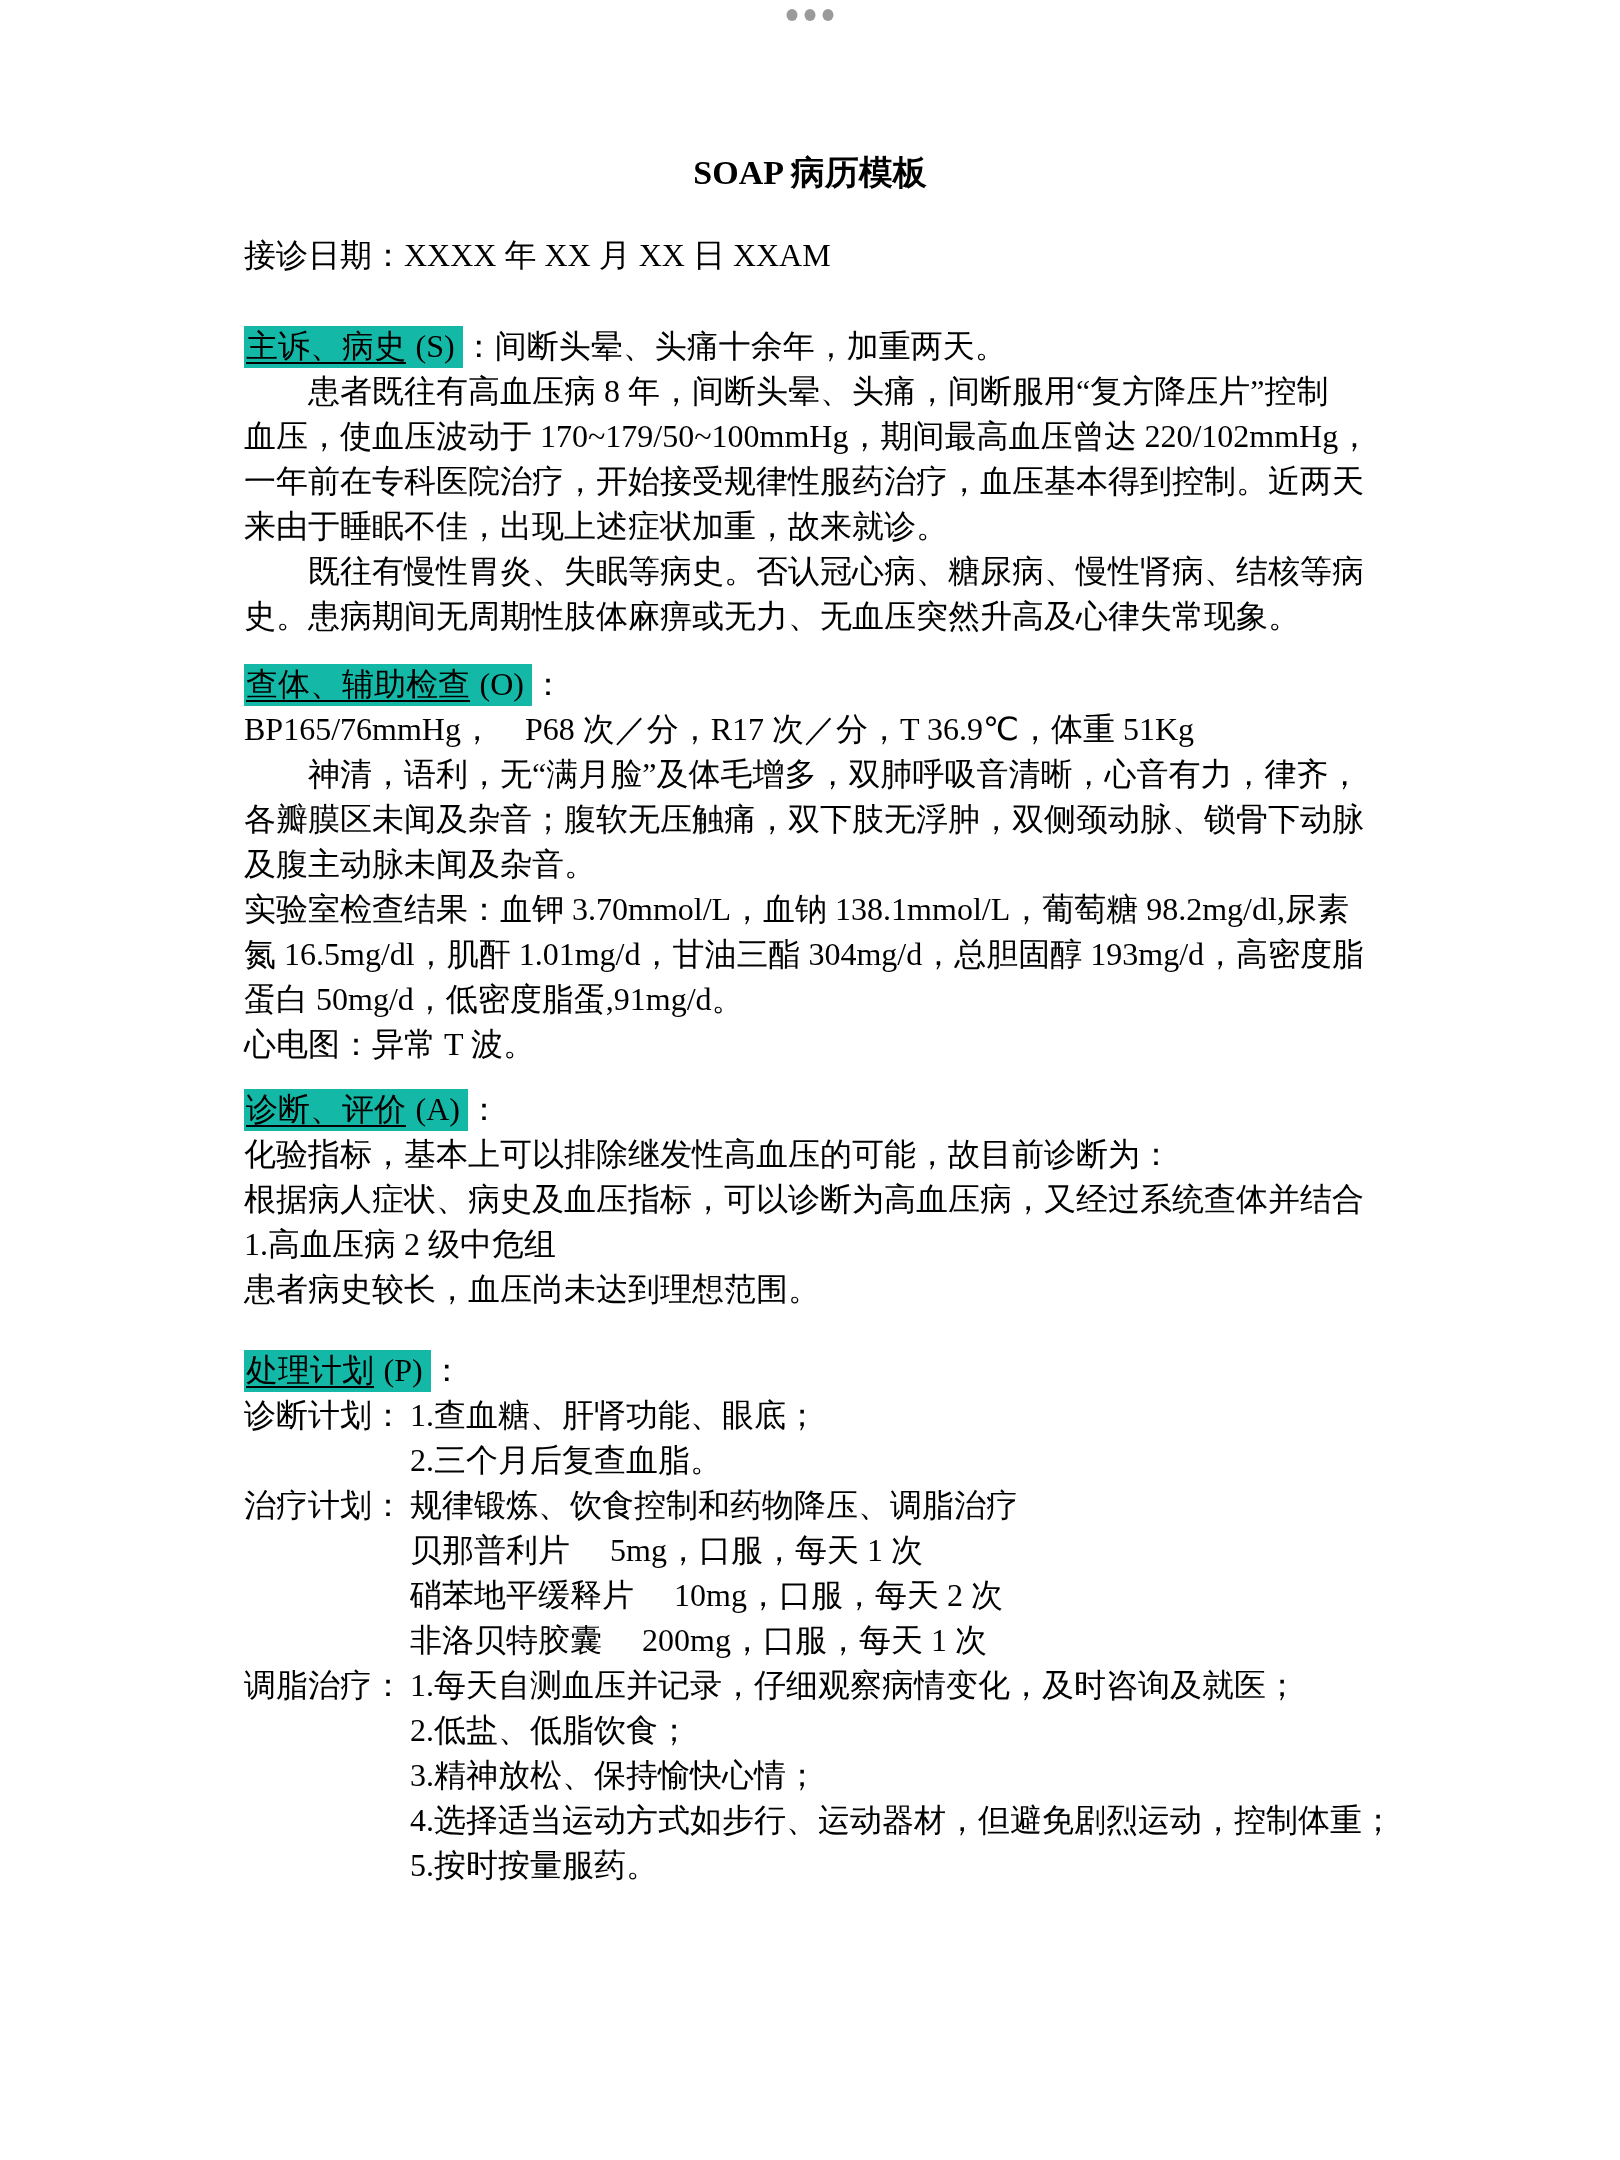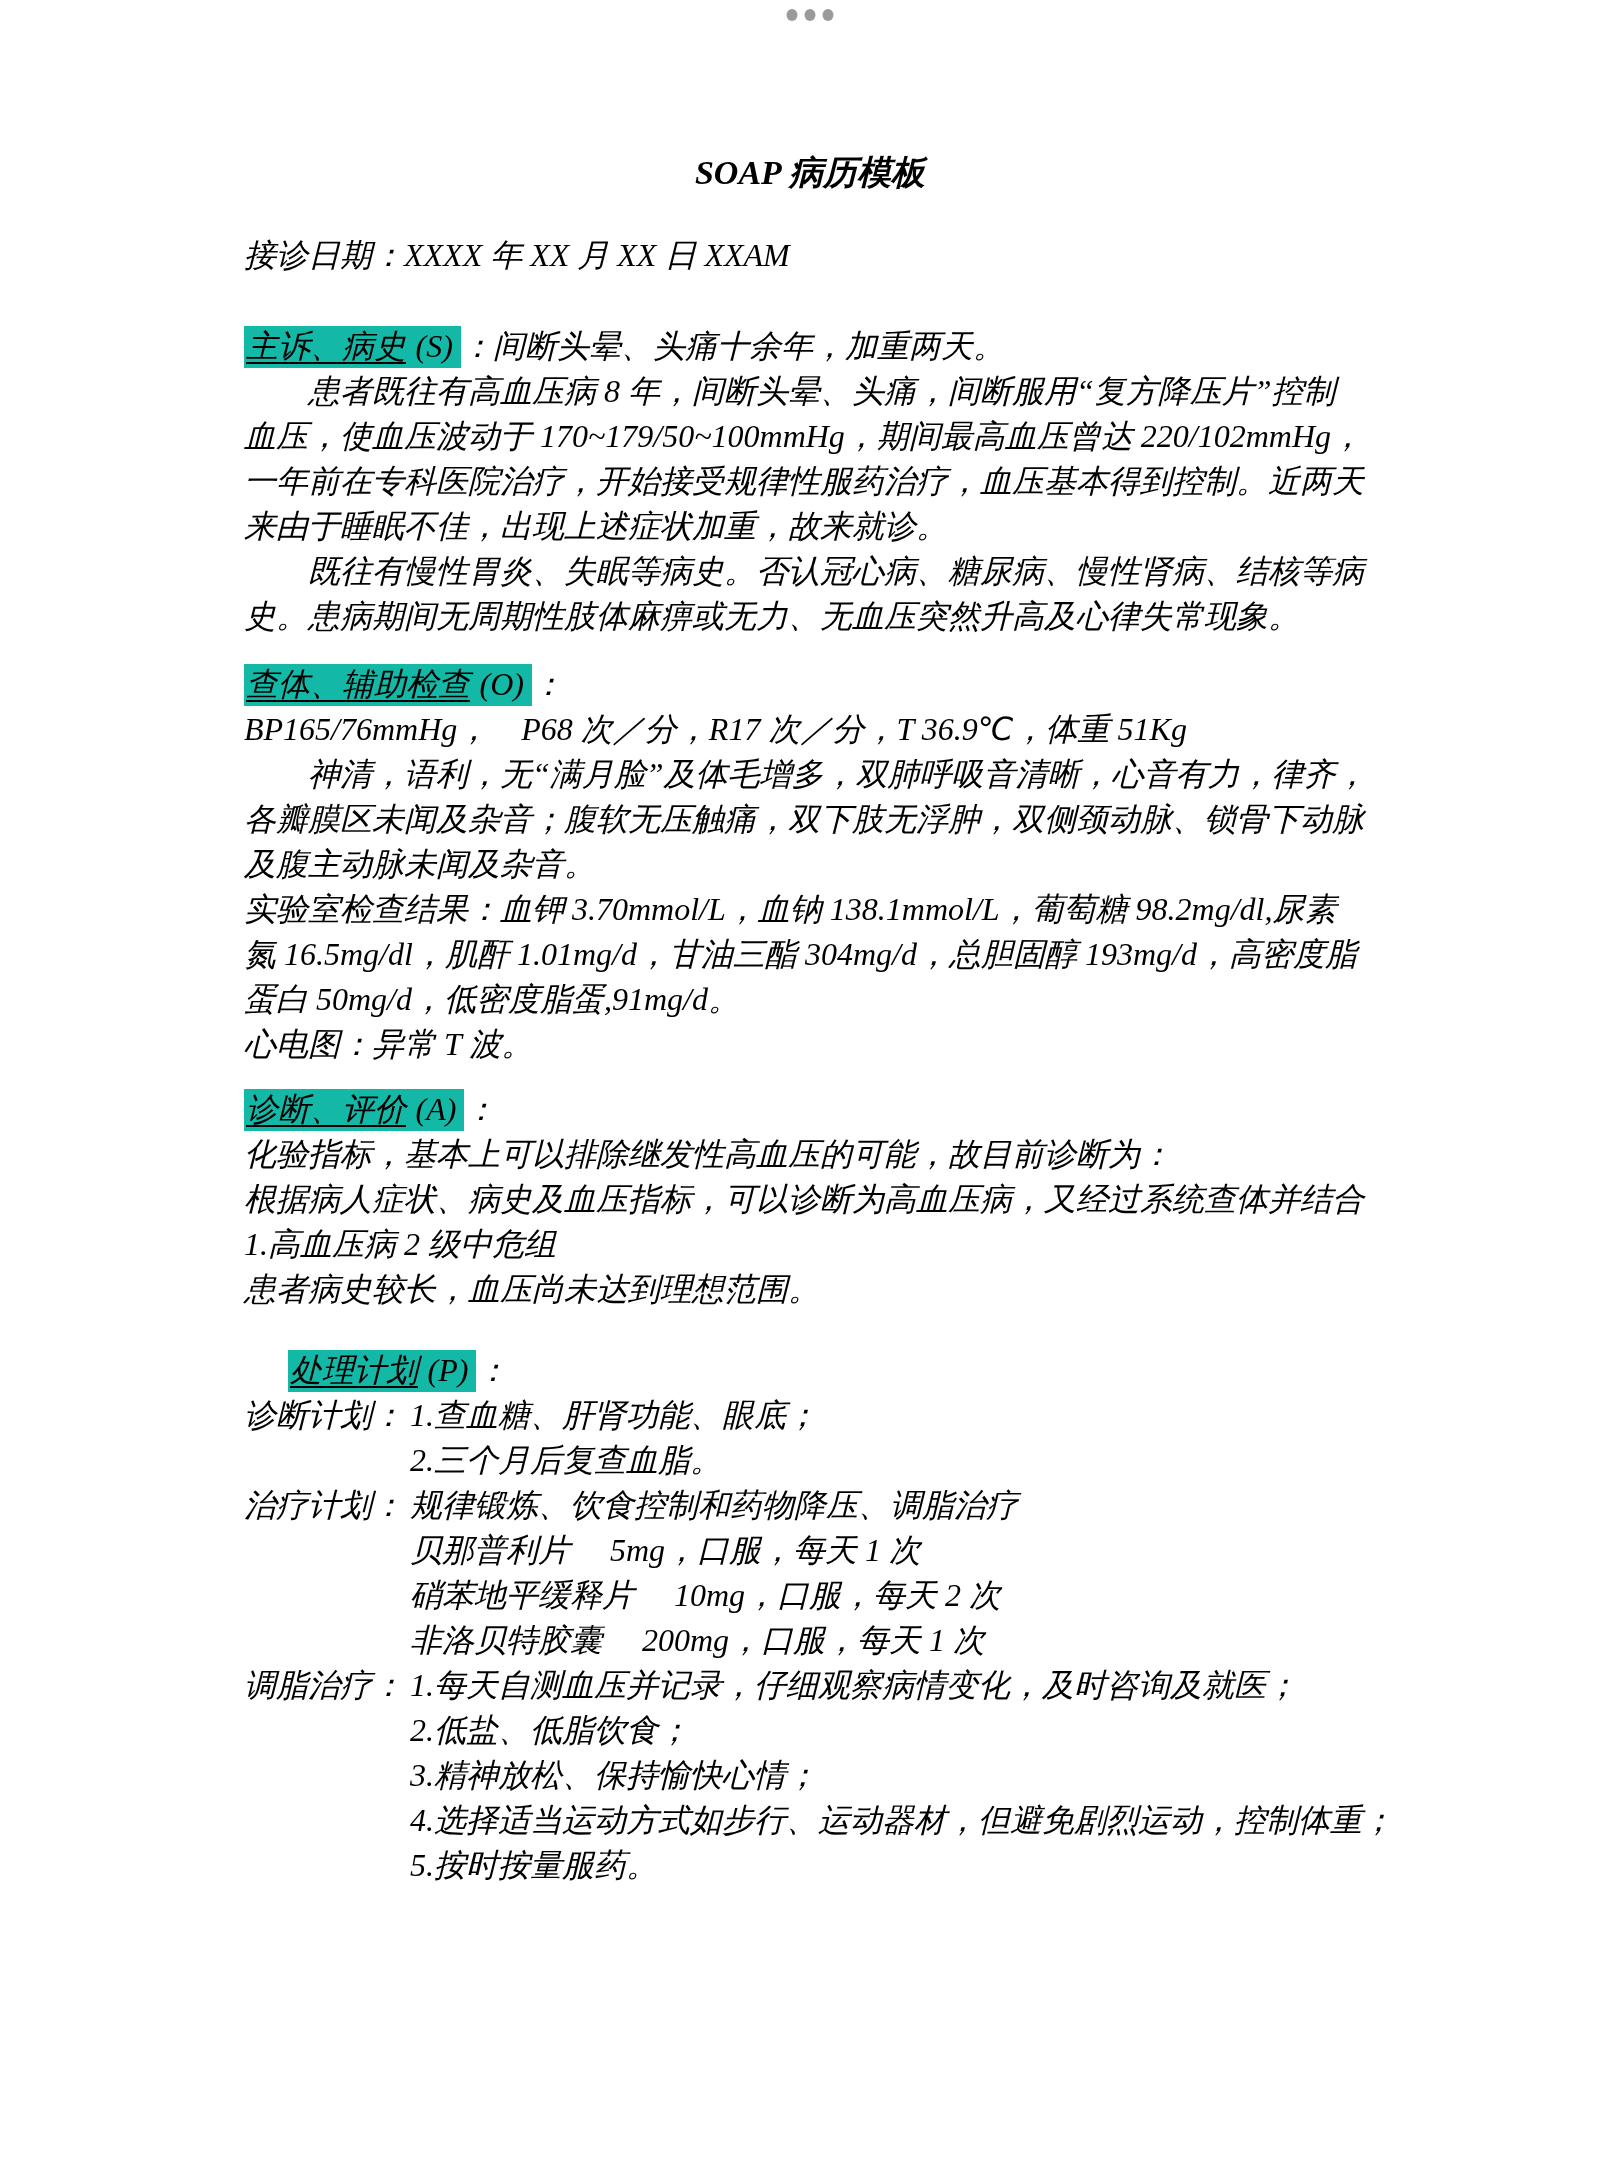--- a/index.html
+++ b/index.html
@@ -7,21 +7,20 @@
   body {
     width: 1620px; height: 2160px;
     font-family: "Liberation Serif", "DejaVu Sans", serif;
     color: #000000;
   }
   .page {
     position: relative;
     width: 1620px; height: 1890px;
     background: #ffffff;
     overflow: hidden;
-    font-style: italic;
   }
   .menu-dots {
     position: absolute; top: 9px; left: 50%;
     transform: translateX(-50%);
     display: flex; gap: 7px;
     cursor: default;
   }
   .menu-dots .dot {
     width: 11px; height: 12px; border-radius: 50%;
     background: #9a9a9a;
@@ -36,21 +35,21 @@
   .content {
     position: absolute; top: 233px; left: 244px;
     width: 1140px;
     font-size: 32px; line-height: 45px;
   }
   .line { white-space: nowrap; }
   .indent { padding-left: 64px; }
   .sec-s { margin-top: 46px; }
   .sec-o { margin-top: 23px; }
   .sec-a { margin-top: 20px; }
-  .sec-p { margin-top: 36px; margin-left: 44px; }
+  .sec-p { margin-top: 36px; }
   .hl {
     background: #14b8a6;
     padding: 2px 8px 4px 2px;
   }
   .hl .u {
     text-decoration: underline;
     text-decoration-thickness: 2px;
     text-underline-offset: 5px;
   }
   .hl .code { margin-left: 0.3em; }

